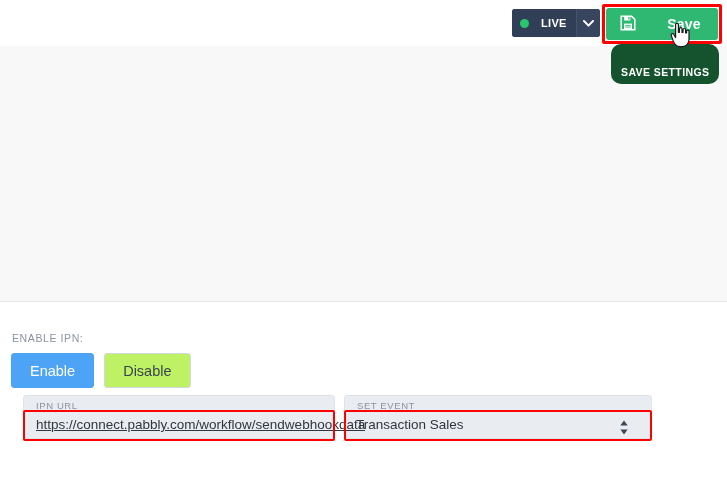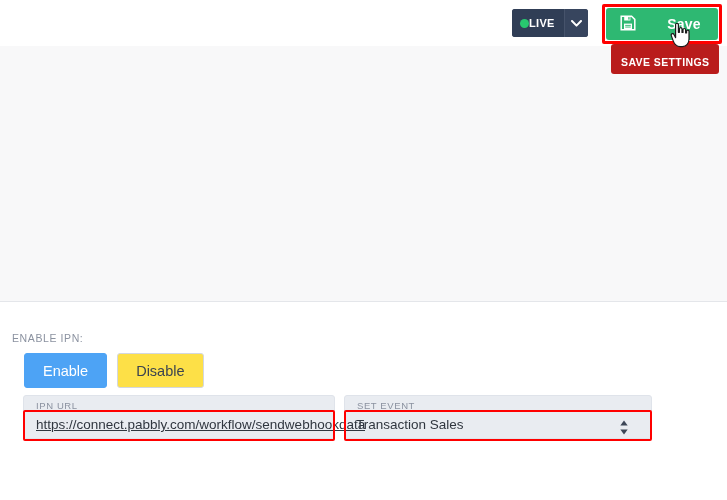--- a/index.html
+++ b/index.html
@@ -34,21 +34,21 @@
     height: 28px;
     display: flex;
     align-items: stretch;
     border-radius: 3px;
     overflow: hidden;
     background: #303e56;
   }
   #live-main {
     display: flex;
     align-items: center;
-    gap: 0;
+    gap: 12px;
     padding: 0 9px 0 8px;
     background: #303e56;
     cursor: pointer;
   }
   #live-dot {
     width: 9px; height: 9px;
     border-radius: 50%;
     background: #28c76f;
     flex: none;
   }
@@ -102,27 +102,27 @@
     font-size: 14px;
     font-weight: bold;
     letter-spacing: .2px;
     padding-left: 28px;
   }
 
   
   #tooltip {
     position: absolute;
     left: 611px; top: 44px;
-    background: #b91c1c;
+    background: #14532d;
     color: #ffffff;
     font-size: 10.5px;
     font-weight: bold;
     letter-spacing: .4px;
-    padding: 12px 10px 6px;
-    border-radius: 3px;
+    padding: 22px 10px 6px;
+    border-radius: 10px;
     white-space: nowrap;
     z-index: 34;
   }
   #tooltip-arrow {
     position: absolute;
     left: 674px; top: 38px;
     width: 0; height: 0;
     border-left: 7px solid transparent;
     border-right: 7px solid transparent;
     border-bottom: 7px solid #4c5a6e;
@@ -179,24 +179,23 @@
     align-items: center;
     justify-content: center;
     cursor: pointer;
     padding: 0 18px;
     min-width: 68px;
   }
   .toggle-btn.on {
     background: #4da3f5;
     color: #ffffff;
     border: 1px solid #4da3f5;
-    margin-left: 13px;
   }
   .toggle-btn.off {
-    background: #fde047;
+    background: #bef264;
     color: #3b4350;
     border: 1px solid #d3d7de;
   }
 
   
   #field-row {
     position: absolute;
     left: 12px; top: 92px;
     width: 727px; height: 50px;
   }

